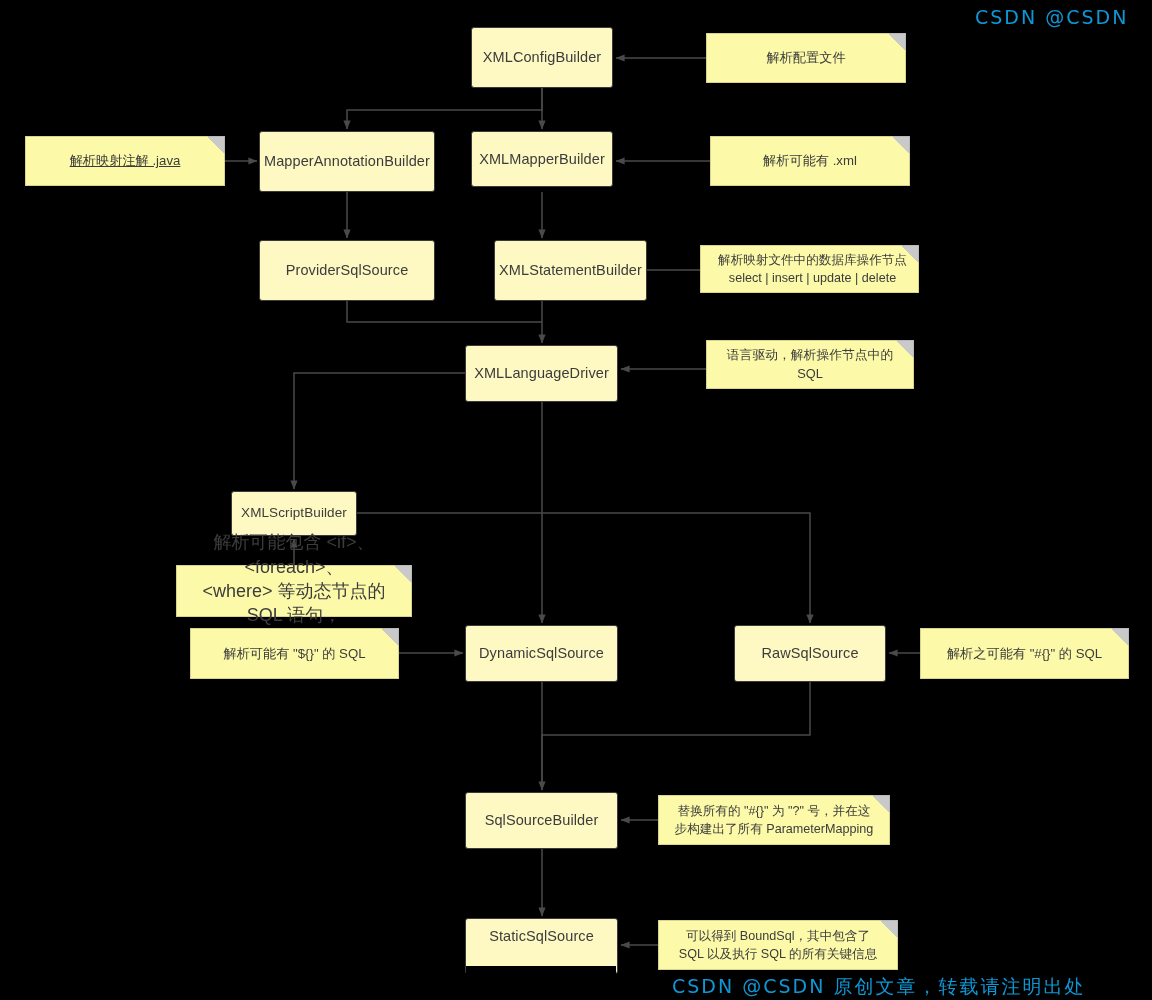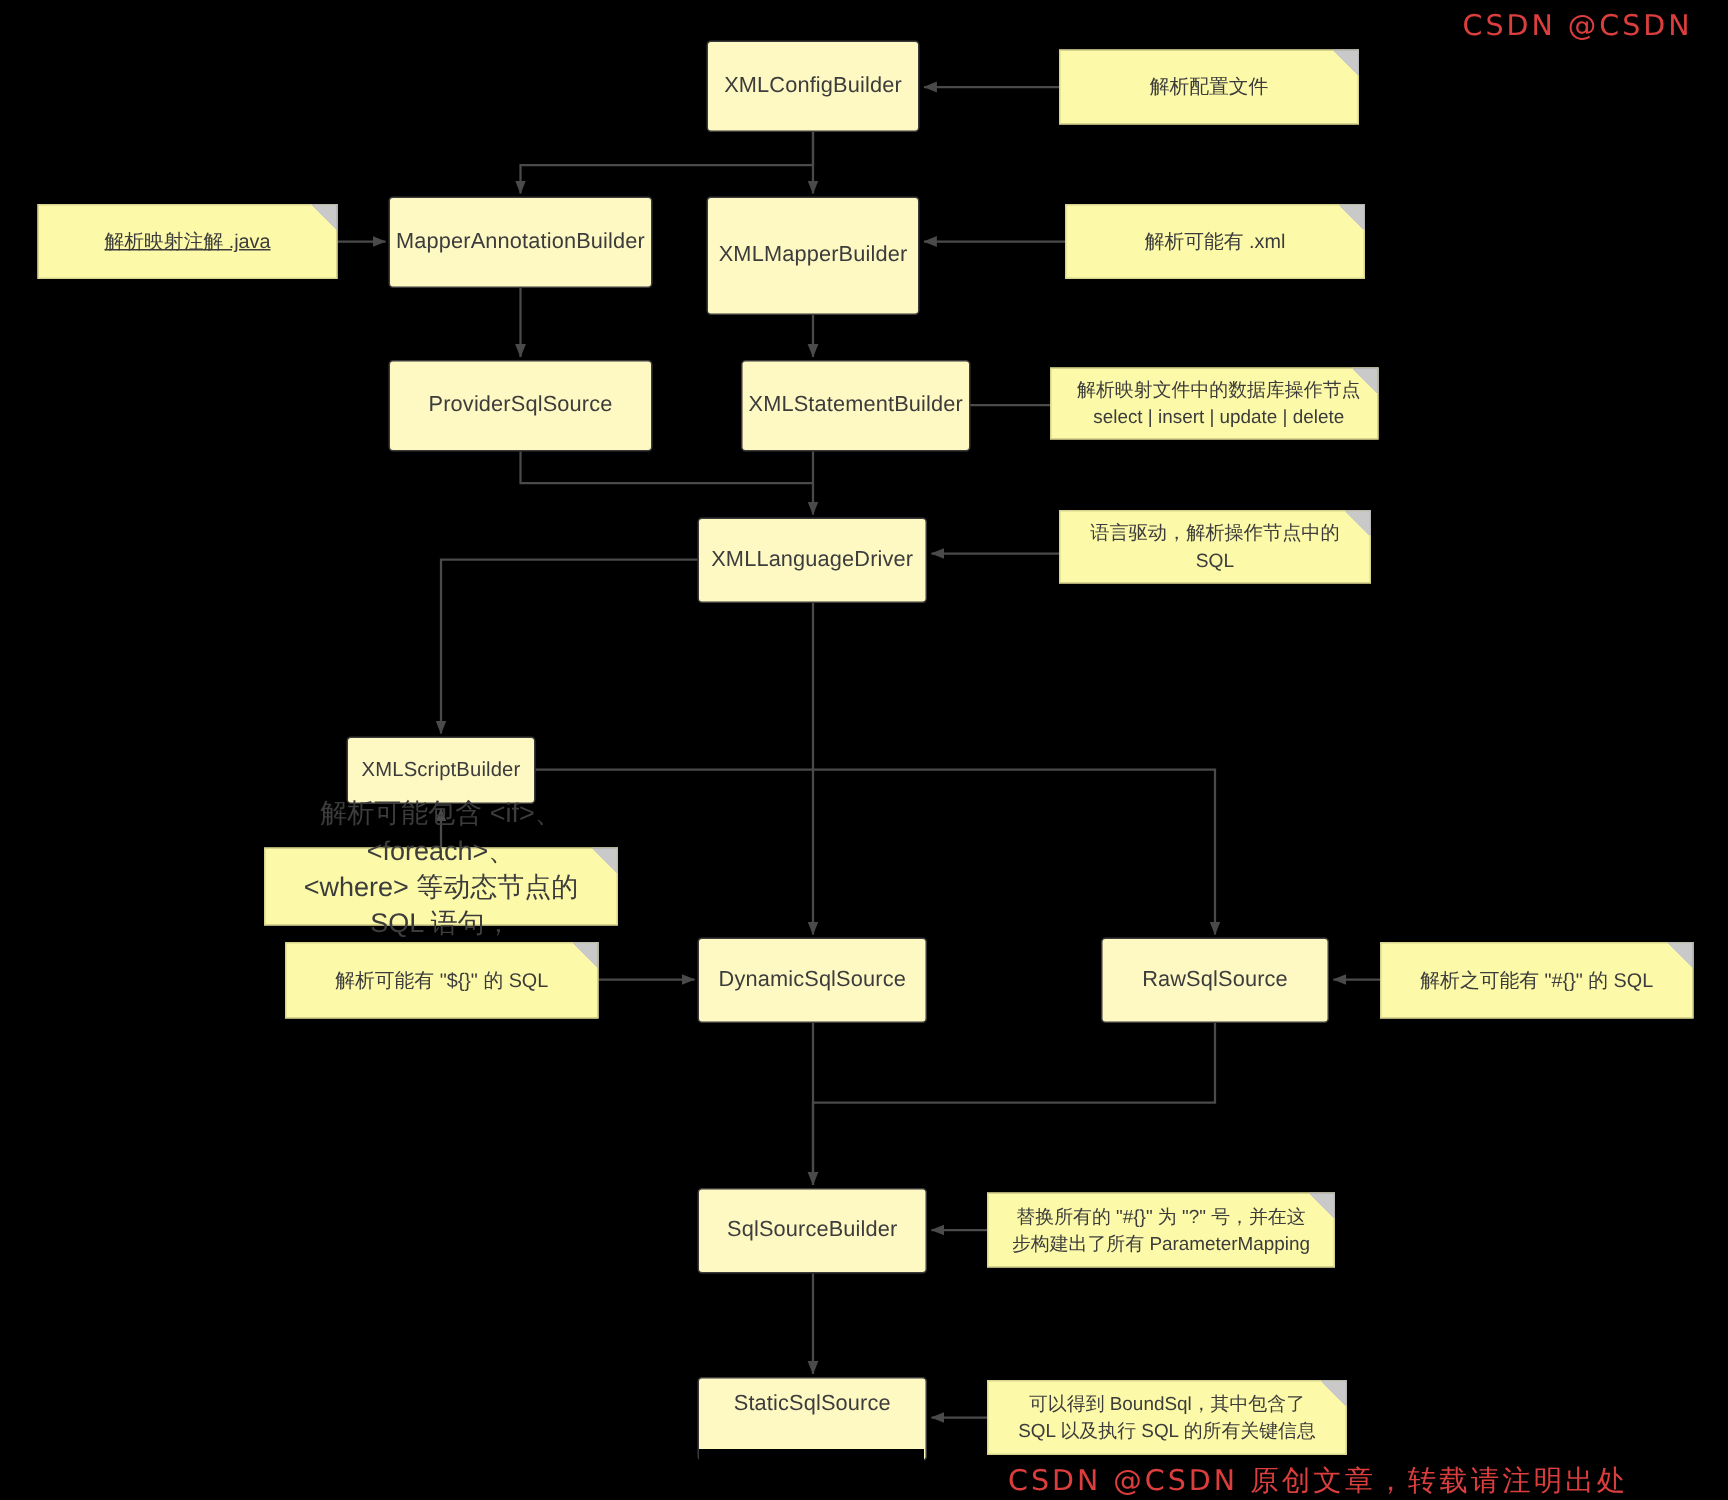--- a/index.html
+++ b/index.html
@@ -55,21 +55,21 @@
   .note .fold {
     position: absolute;
     top: -1px; right: -1px;
     width: 17px; height: 17px;
     background: linear-gradient(225deg, #c9c9c9 0%, #c9c9c9 50%, transparent 50.5%);
     border-top: 1px solid #b8b8b8;
     border-right: 1px solid #b8b8b8;
   }
   .watermark {
     position: absolute;
-    color: #ef4444;
+    color: #0ea5e9;
     font-size: 19px;
     letter-spacing: 2px;
     white-space: nowrap;
     z-index: 1;
     font-family: "DejaVu Sans", sans-serif;
     opacity: 0.92;
   }
   #wm-top { left: 975px; top: 6px; }
   #wm-bottom { left: 672px; top: 974px; }
   
@@ -133,21 +133,21 @@
       <path d="M542,682 L542,790"></path>
     </g>
   </svg>
 
   <div class="node" style="left:471px;top:27px;width:142px;height:61px;">
     <span>XMLConfigBuilder</span>
   </div>
   <div class="node" style="left:259px;top:131px;width:176px;height:61px;">
     <span>MapperAnnotationBuilder</span>
   </div>
-  <div class="node" style="left:471px;top:131px;width:142px;height:79px;">
+  <div class="node" style="left:471px;top:131px;width:142px;height:56px;">
     <span>XMLMapperBuilder</span>
   </div>
   <div class="node" style="left:259px;top:240px;width:176px;height:61px;">
     <span>ProviderSqlSource</span>
   </div>
   <div class="node" style="left:465px;top:240px;width:153px;height:61px;margin-left:29px;">
     <span>XMLStatementBuilder</span>
   </div>
   <div class="node" style="left:465px;top:345px;width:153px;height:57px;">
     <span>XMLLanguageDriver</span>

